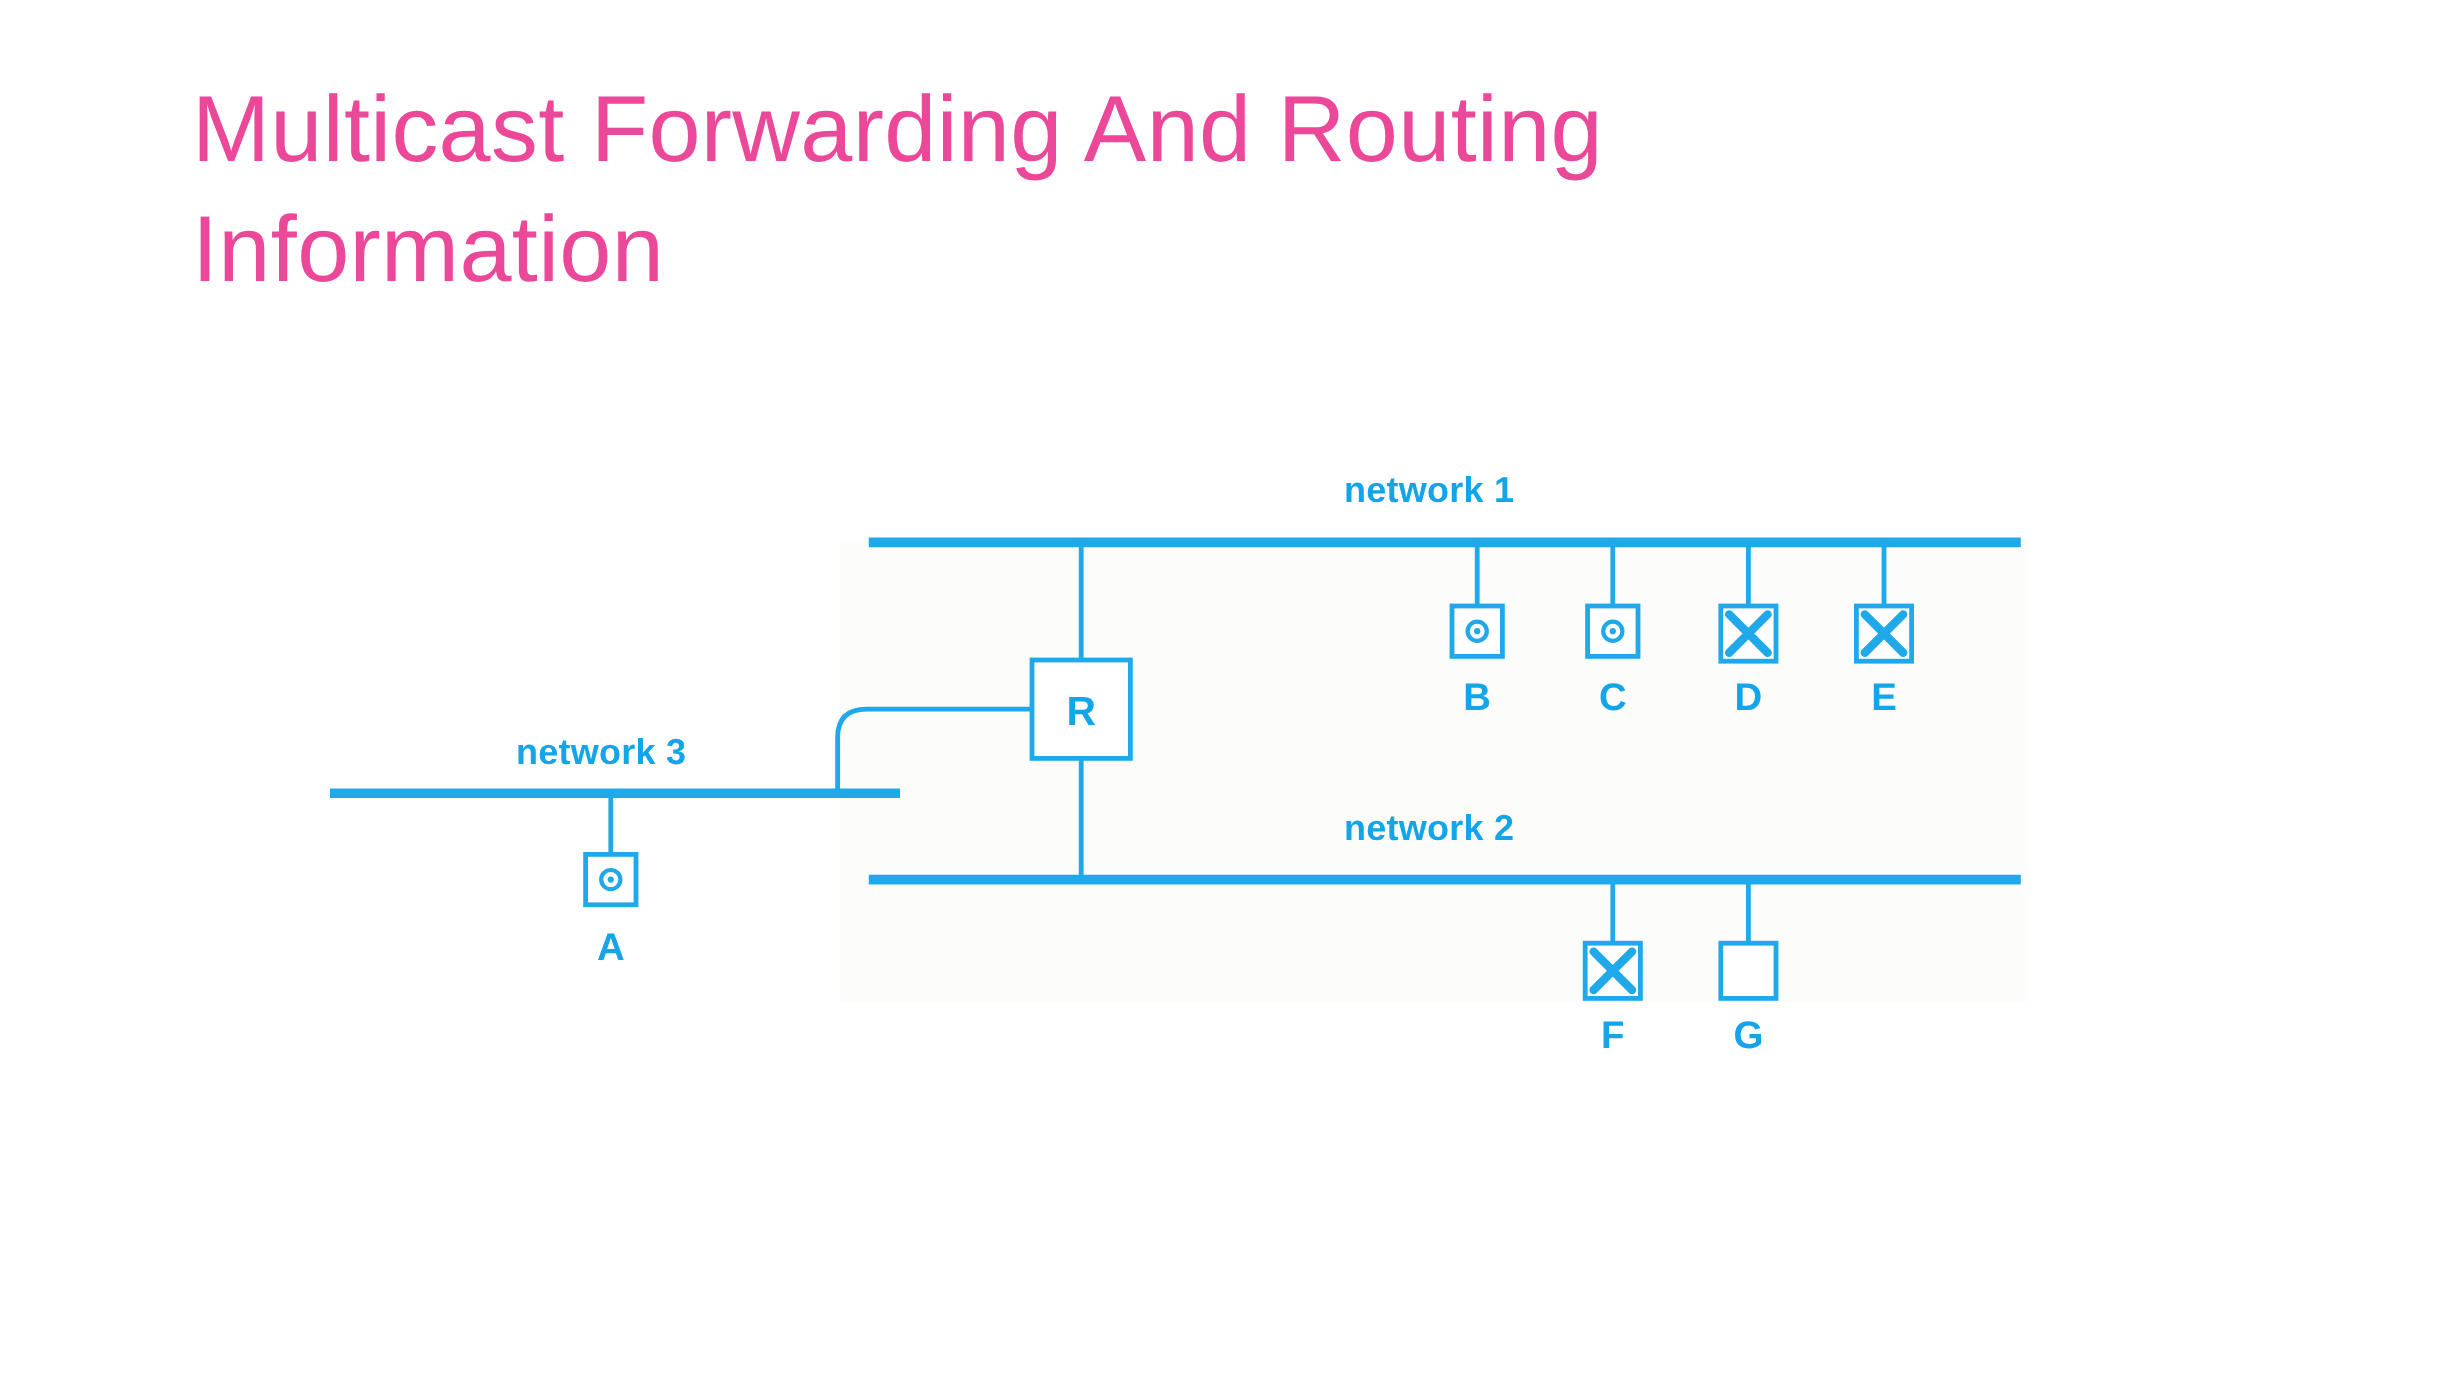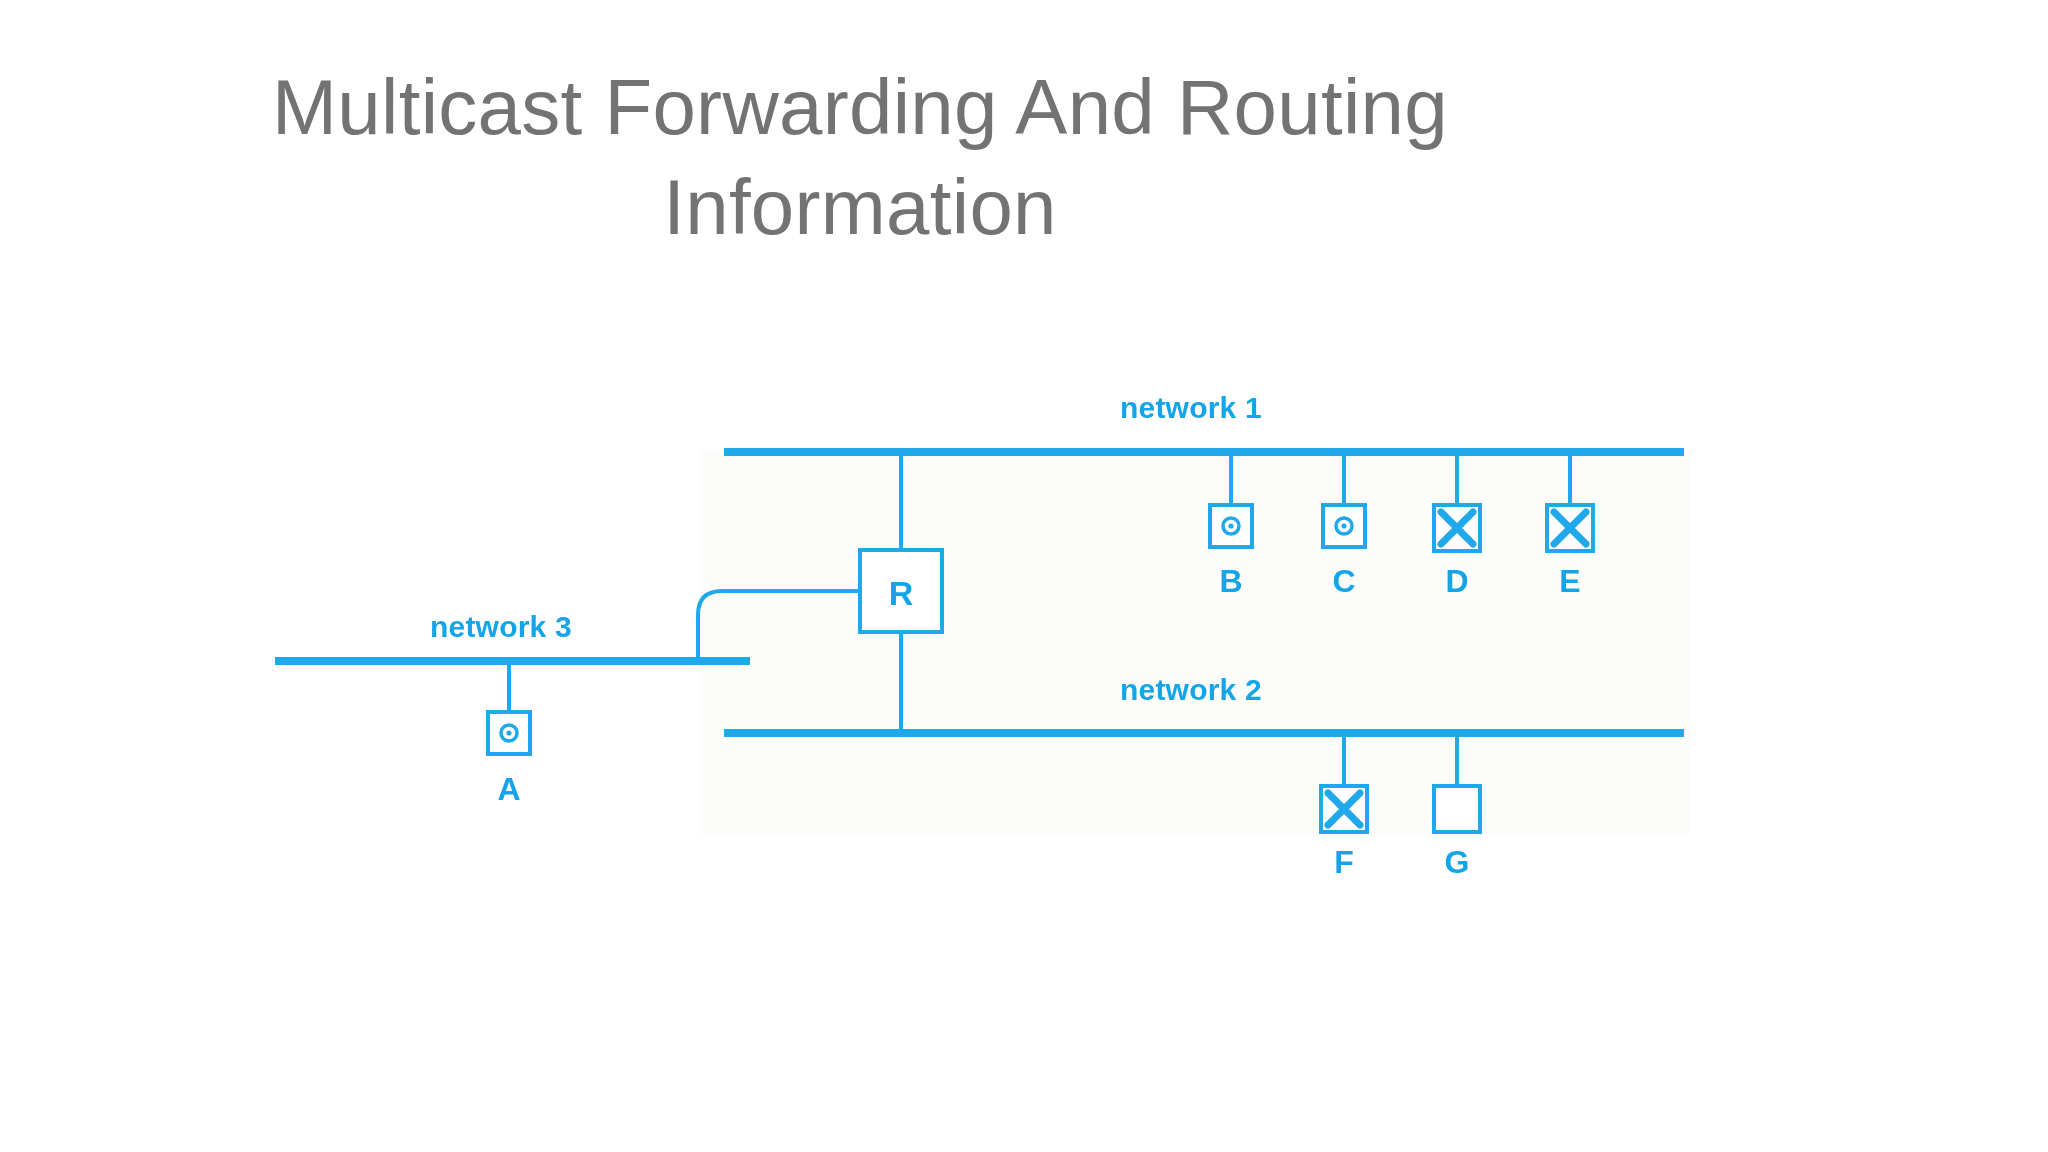--- a/index.html
+++ b/index.html
@@ -21,23 +21,22 @@
   .slide-title {
     position: absolute;
     left: 160px;
     top: 58px;
     width: 1400px;
     font-family: "Liberation Sans", sans-serif;
     font-size: 78px;
     font-weight: 300;
     line-height: 1.28;
     letter-spacing: 0.3px;
-    color: #737373;
+    color: #ec4899;
     white-space: pre-line;
-    text-align: center;
   }
 
   
   .diagram {
     position: absolute;
     left: 0;
     top: 0;
     width: 1800px;
     height: 1152px;
   }

